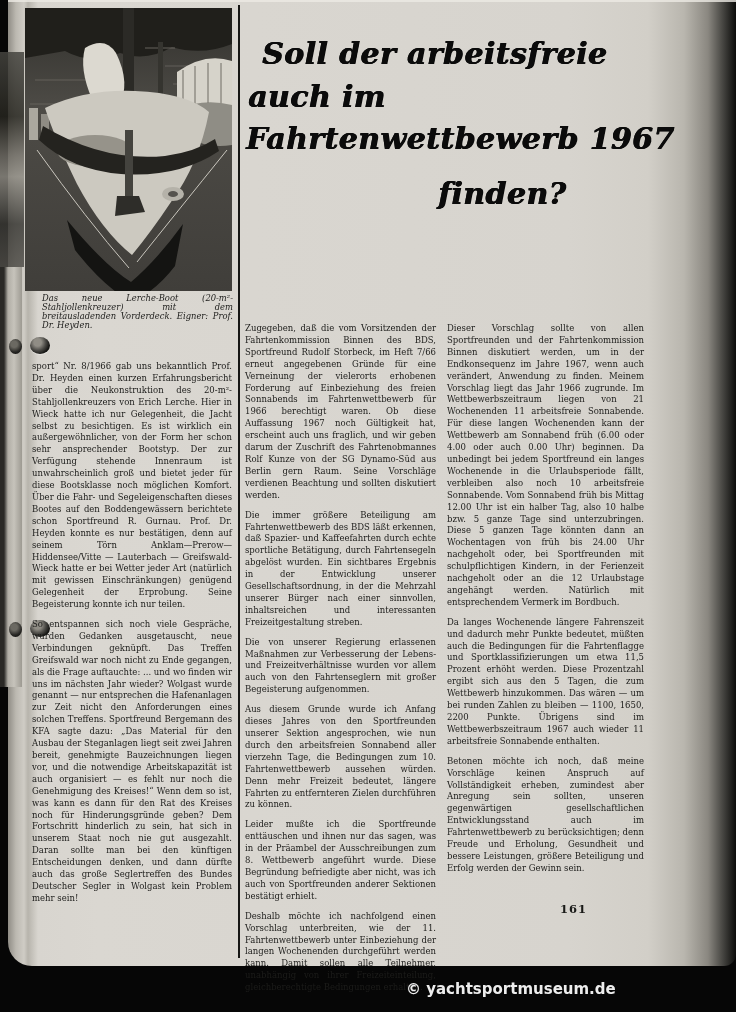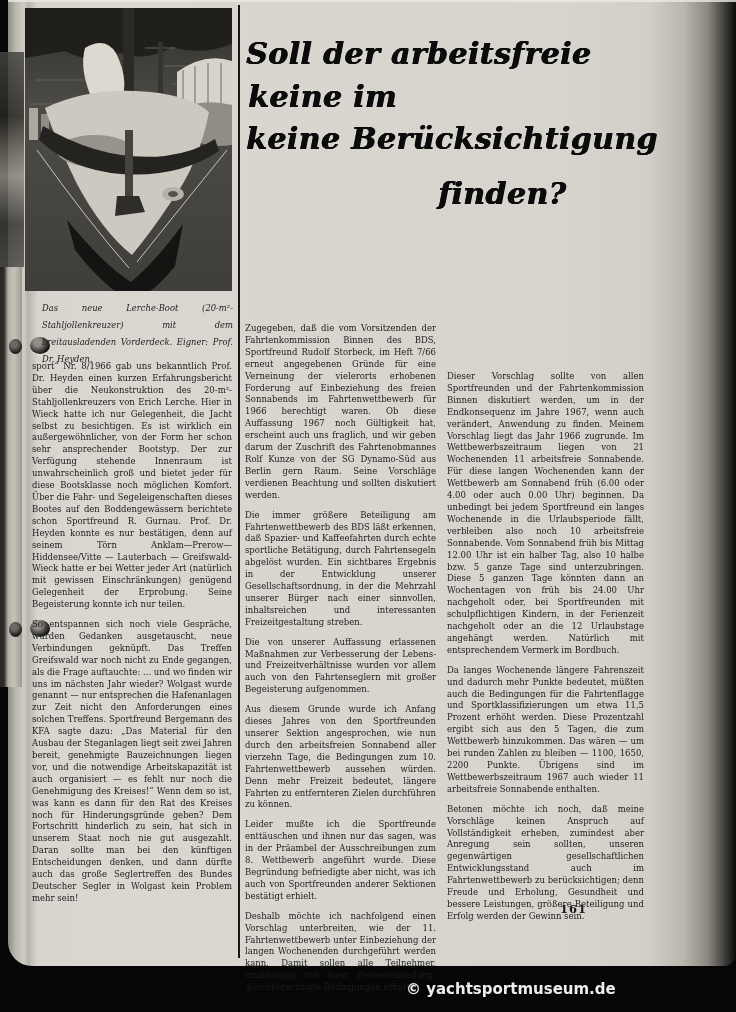--- a/index.html
+++ b/index.html
@@ -26,40 +26,40 @@
         background:radial-gradient(circle at 38% 32%,#908d85 0 22%,#4a4945 48%,#151513 72%);
         box-shadow:0 1px 1px rgba(255,255,255,.35);}
   .hole-edge{position:absolute;border-radius:50%;
         background:radial-gradient(circle at 40% 35%,#6b6962 0 25%,#2b2a27 60%,#0e0e0d 85%);}
 
   
   .photo{position:absolute;left:25px;top:8px;width:207px;height:283px;margin:0;
          background:#3c3b37;overflow:hidden;}
   .photo svg{display:block;width:100%;height:100%;}
 
-  .caption{position:absolute;left:42px;top:300px;width:191px;margin:0;
-           font-style:italic;font-size:8.4px;line-height:17px;text-align:justify;color:#21211f;}
+  .caption{position:absolute;left:42px;top:294px;width:191px;margin:0;
+           font-style:italic;font-size:8.4px;line-height:9px;text-align:justify;color:#21211f;}
 
   .divider{position:absolute;left:238px;top:5px;width:2px;height:953px;background:#161614;}
 
   
   .headline{position:absolute;left:246px;top:33px;width:458px;color:#0b0b0b;
             font-family:"DejaVu Serif",serif;font-style:italic;font-weight:700;
             font-size:30px;line-height:42.5px;letter-spacing:.4px;
             text-shadow:.7px 0 0 #0b0b0b, 0 .4px 0 #0b0b0b;}
-  .hl0{margin-left:0;} .hl1{margin-left:142px;} .hl2{margin-left:2px;}
+  .hl0{margin-left:16px;} .hl1{margin-left:142px;} .hl2{margin-left:2px;}
   .hl3{margin-left:0;}   .hl4{margin-left:0;}    .hl5{margin-left:192px;margin-top:12px;}
 
   
   .col{position:absolute;font-size:8.5px;line-height:11.9px;text-align:justify;
        color:#1c1c1a;}
   .col p{margin:0 0 8px 0;}
   .col-left{left:32px;top:361px;width:200px;}
   .col-mid{left:245px;top:323px;width:191px;}
-  .col-right{left:447px;top:323px;width:197px;margin-top:48px;}
+  .col-right{left:447px;top:323px;width:197px;}
 
   .page-num{position:absolute;left:560px;top:902px;width:80px;
             font-weight:700;font-size:11.5px;letter-spacing:1px;color:#1a1a18;}
 
   .watermark{position:absolute;left:406px;top:980px;width:322px;text-align:left;
              font-family:"DejaVu Sans",sans-serif;font-weight:700;font-size:15px;
              color:#ededed;}
 </style>
 </head>
 <body>
@@ -121,34 +121,34 @@
       </g>
     </svg>
   </figure>
 
   <p class="caption">Das neue Lerche-Boot (20-m²-Stahljollenkreuzer) mit dem breitausladenden Vorderdeck. Eigner: Prof. Dr. Heyden.</p>
 
   <div class="divider"></div>
 
   <div class="headline">
     <div class="hl0">Soll der arbeitsfreie</div>
-    <div class="hl2">keine im</div>
-    <div class="hl4">keine Berücksichtigung</div>
+    <div class="hl2">auch im</div>
+    <div class="hl3">Fahrtenwettbewerb 1967</div>
     <div class="hl5">finden?</div>
   </div>
 
   <div class="col col-left">
     <p>sport“ Nr. 8/1966 gab uns bekanntlich Prof. Dr. Heyden einen kurzen Erfahrungsbericht über die Neukonstruktion des 20-m²-Stahljollenkreuzers von Erich Lerche. Hier in Wieck hatte ich nur Gelegenheit, die Jacht selbst zu besichtigen. Es ist wirklich ein außergewöhnlicher, von der Form her schon sehr ansprechender Bootstyp. Der zur Verfügung stehende Innenraum ist unwahrscheinlich groß und bietet jeder für diese Bootsklasse noch möglichen Komfort. Über die Fahr- und Segeleigenschaften dieses Bootes auf den Boddengewässern berichtete schon Sportfreund R. Gurnau. Prof. Dr. Heyden konnte es nur bestätigen, denn auf seinem Törn Anklam—Prerow—Hiddensee/Vitte — Lauterbach — Greifswald-Wieck hatte er bei Wetter jeder Art (natürlich mit gewissen Einschränkungen) genügend Gelegenheit der Erprobung. Seine Begeisterung konnte ich nur teilen.</p>
     <p>So entspannen sich noch viele Gespräche, wurden Gedanken ausgetauscht, neue Verbindungen geknüpft. Das Treffen Greifswald war noch nicht zu Ende gegangen, als die Frage auftauchte: ... und wo finden wir uns im nächsten Jahr wieder? Wolgast wurde genannt — nur entsprechen die Hafenanlagen zur Zeit nicht den Anforderungen eines solchen Treffens. Sportfreund Bergemann des KFA sagte dazu: „Das Material für den Ausbau der Steganlagen liegt seit zwei Jahren bereit, genehmigte Bauzeichnungen liegen vor, und die notwendige Arbeitskapazität ist auch organisiert — es fehlt nur noch die Genehmigung des Kreises!“ Wenn dem so ist, was kann es dann für den Rat des Kreises noch für Hinderungsgründe geben? Dem Fortschritt hinderlich zu sein, hat sich in unserem Staat noch nie gut ausgezahlt. Daran sollte man bei den künftigen Entscheidungen denken, und dann dürfte auch das große Seglertreffen des Bundes Deutscher Segler in Wolgast kein Problem mehr sein!</p>
   </div>
 
   <div class="col col-mid">
     <p>Zugegeben, daß die vom Vorsitzenden der Fahrtenkommission Binnen des BDS, Sportfreund Rudolf Storbeck, im Heft 7/66 erneut angegebenen Gründe für eine Verneinung der vielerorts erhobenen Forderung auf Einbeziehung des freien Sonnabends im Fahrtenwettbewerb für 1966 berechtigt waren. Ob diese Auffassung 1967 noch Gültigkeit hat, erscheint auch uns fraglich, und wir geben darum der Zuschrift des Fahrtenobmannes Rolf Kunze von der SG Dynamo-Süd aus Berlin gern Raum. Seine Vorschläge verdienen Beachtung und sollten diskutiert werden.</p>
     <p>Die immer größere Beteiligung am Fahrtenwettbewerb des BDS läßt erkennen, daß Spazier- und Kaffeefahrten durch echte sportliche Betätigung, durch Fahrtensegeln abgelöst wurden. Ein sichtbares Ergebnis in der Entwicklung unserer Gesellschaftsordnung, in der die Mehrzahl unserer Bürger nach einer sinnvollen, inhaltsreichen und interessanten Freizeitgestaltung streben.</p>
-    <p>Die von unserer Auffassung erlassenen Maßnahmen zur Verbesserung der Lebens- und Freizeitverhältnisse wurden vor allem auch von den Fahrtenseglern mit großer Begeisterung aufgenommen.</p>
+    <p>Die von unserer Regierung erlassenen Maßnahmen zur Verbesserung der Lebens- und Freizeitverhältnisse wurden vor allem auch von den Fahrtenseglern mit großer Begeisterung aufgenommen.</p>
     <p>Aus diesem Grunde wurde ich Anfang dieses Jahres von den Sportfreunden unserer Sektion angesprochen, wie nun durch den arbeitsfreien Sonnabend aller vierzehn Tage, die Bedingungen zum 10. Fahrtenwettbewerb aussehen würden. Denn mehr Freizeit bedeutet, längere Fahrten zu entfernteren Zielen durchführen zu können.</p>
     <p>Leider mußte ich die Sportfreunde enttäuschen und ihnen nur das sagen, was in der Präambel der Ausschreibungen zum 8. Wettbewerb angeführt wurde. Diese Begründung befriedigte aber nicht, was ich auch von Sportfreunden anderer Sektionen bestätigt erhielt.</p>
     <p>Deshalb möchte ich nachfolgend einen Vorschlag unterbreiten, wie der 11. Fahrtenwettbewerb unter Einbeziehung der langen Wochenenden durchgeführt werden kann. Damit sollen alle Teilnehmer, unabhängig von ihrer Freizeiteinteilung, gleichberechtigte Bedingungen erhalten.</p>
   </div>
 
   <div class="col col-right">
     <p>Dieser Vorschlag sollte von allen Sportfreunden und der Fahrtenkommission Binnen diskutiert werden, um in der Endkonsequenz im Jahre 1967, wenn auch verändert, Anwendung zu finden. Meinem Vorschlag liegt das Jahr 1966 zugrunde. Im Wettbewerbszeitraum liegen von 21 Wochenenden 11 arbeitsfreie Sonnabende. Für diese langen Wochenenden kann der Wettbewerb am Sonnabend früh (6.00 oder 4.00 oder auch 0.00 Uhr) beginnen. Da unbedingt bei jedem Sportfreund ein langes Wochenende in die Urlaubsperiode fällt, verbleiben also noch 10 arbeitsfreie Sonnabende. Vom Sonnabend früh bis Mittag 12.00 Uhr ist ein halber Tag, also 10 halbe bzw. 5 ganze Tage sind unterzubringen. Diese 5 ganzen Tage könnten dann an Wochentagen von früh bis 24.00 Uhr nachgeholt oder, bei Sportfreunden mit schulpflichtigen Kindern, in der Ferienzeit nachgeholt oder an die 12 Urlaubstage angehängt werden. Natürlich mit entsprechendem Vermerk im Bordbuch.</p>
     <p>Da langes Wochenende längere Fahrenszeit und dadurch mehr Punkte bedeutet, müßten auch die Bedingungen für die Fahrtenflagge und Sportklassifizierungen um etwa 11,5 Prozent erhöht werden. Diese Prozentzahl ergibt sich aus den 5 Tagen, die zum Wettbewerb hinzukommen. Das wären — um bei runden Zahlen zu bleiben — 1100, 1650, 2200 Punkte. Übrigens sind im Wettbewerbszeitraum 1967 auch wieder 11 arbeitsfreie Sonnabende enthalten.</p>
     <p>Betonen möchte ich noch, daß meine Vorschläge keinen Anspruch auf Vollständigkeit erheben, zumindest aber Anregung sein sollten, unseren gegenwärtigen gesellschaftlichen Entwicklungsstand auch im Fahrtenwettbewerb zu berücksichtigen; denn Freude und Erholung, Gesundheit und bessere Leistungen, größere Beteiligung und Erfolg werden der Gewinn sein.</p>
   </div>

